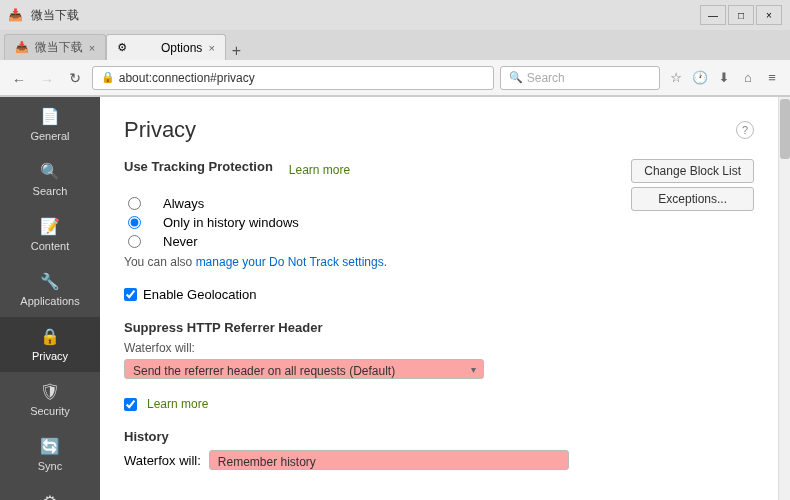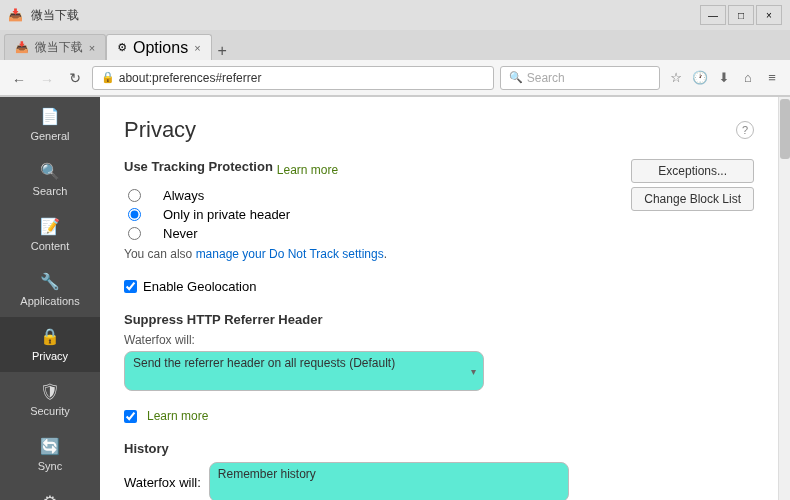--- a/index.html
+++ b/index.html
@@ -37,38 +37,38 @@
     
     .content { flex: 1; padding: 20px 24px; overflow-y: auto; background: white; }
     .page-title { font-size: 22px; font-weight: 300; color: #333; margin-bottom: 16px; display: flex; align-items: center; justify-content: space-between; }
     .help-icon { color: #999; font-size: 14px; cursor: pointer; }
 
     
     .section { margin-bottom: 18px; }
     .section-title { font-size: 13px; font-weight: bold; color: #333; margin-bottom: 6px; }
 
     
-    .tracking-header { display: flex; align-items: center; gap: 4px; margin-bottom: 8px; }
+    .tracking-header { display: flex; align-items: center; gap: 16px; margin-bottom: 16px; }
     .learn-more { color: #4d7c0f; text-decoration: none; font-size: 12px; cursor: pointer; }
 
     .radio-group { margin-left: 4px; }
     .radio-item { display: flex; align-items: center; gap: 22px; margin-bottom: 4px; font-size: 13px; }
     .radio-item input[type="radio"] { cursor: pointer; }
 
     .track-note { font-size: 12px; color: #555; margin-top: 6px; }
     .track-note a { color: #0066cc; text-decoration: none; }
 
     .btn { padding: 4px 12px; border: 1px solid #bbb; background: #f5f5f5; border-radius: 3px; font-size: 12px; cursor: pointer; color: #333; }
 
     
     .checkbox-item { display: flex; align-items: center; gap: 6px; font-size: 13px; margin-bottom: 4px; }
     .checkbox-item input[type="checkbox"] { cursor: pointer; }
     .dropdown-label { font-size: 12px; color: #555; margin-bottom: 4px; }
     .select-wrapper { position: relative; display: inline-block; }
-    .select-wrapper select { padding: 4px 28px 20px 8px; border: 1px solid #bbb; border-radius: 8px; background: #5eead4; font-size: 12px; color: #333; cursor: pointer; appearance: none; min-width: 360px; }
+    .select-wrapper select { padding: 4px 28px 0 8px; border: 1px solid #bbb; border-radius: 3px; background: #fca5a5; font-size: 12px; color: #333; cursor: pointer; appearance: none; min-width: 360px; }
     .select-arrow { position: absolute; right: 8px; top: 50%; transform: translateY(-50%); pointer-events: none; font-size: 10px; color: #666; }
 
     
     .history-row { display: flex; align-items: center; gap: 8px; margin-bottom: 6px; font-size: 13px; }
 
     .history-select { padding: 3px 8px; border: 1px solid #bbb; border-radius: 3px; font-size: 12px; background: white; cursor: pointer; }
 
     
     .content::-webkit-scrollbar { width: 8px; }
     .content::-webkit-scrollbar-track { background: #f0f0f0; }
@@ -96,34 +96,34 @@
   </div>
 
   <div class="tab-bar">
     <div class="tab inactive">
       <span style="font-size:11px;">📥</span>
       <span style="font-size:12px; color:#555;">微当下载</span>
       <span class="tab-close">×</span>
     </div>
     <div class="tab">
       <span style="font-size:11px;">⚙</span>
-      <span style="font-size:16px;">Options</span>
+      <span style="font-size:12px;margin-left:28px;">Options</span>
       <span class="tab-close">×</span>
     </div>
     <button class="new-tab">+</button>
   </div>
 
   <div class="address-bar">
     <button class="nav-btn">←</button>
     <button class="nav-btn" style="color:#ccc;">→</button>
     <button class="nav-btn">↻</button>
 
     <div class="url-box">
       <span style="font-size:11px; margin-right:4px;">🔒</span>
-      <span style="color:#333;">about:preferences#referrer</span>
+      <span style="color:#333;">about:connection#privacy</span>
     </div>
 
     <div class="search-box">
       <span style="font-size:11px; color:#999;">🔍</span>
       <span style="color:#aaa;">Search</span>
     </div>
 
     <div class="address-icons">
       <button class="addr-icon">☆</button>
       <button class="addr-icon">🕐</button>
@@ -185,34 +185,34 @@
             <span class="section-title">Use Tracking Protection</span>
             <a class="learn-more">Learn more</a>
           </div>
           <div class="radio-group">
             <div class="radio-item">
               <input type="radio" name="tracking" id="always" style="">
               <label for="always">Always</label>
             </div>
             <div class="radio-item">
               <input type="radio" name="tracking" id="only_private" checked="" style="">
-              <label for="only_private">Only in private header</label>
+              <label for="only_private">Only in history windows</label>
             </div>
             <div class="radio-item">
               <input type="radio" name="tracking" id="never_track" style="">
               <label for="never_track">Never</label>
             </div>
           </div>
           <div class="track-note">
             <span>You can also </span><a class="learn-more">manage your Do Not Track settings</a><span>.</span>
           </div>
         </div>
         <div style="display:flex; flex-direction:column; gap:4px; flex-shrink:0;">
+          <button class="btn">Change Block List</button>
           <button class="btn">Exceptions...</button>
-          <button class="btn">Change Block List</button>
         </div>
       </div>
     </div>
 
     <div class="section">
       <div class="checkbox-item">
         <input type="checkbox" id="geo_enable" checked="" style="">
         <label for="geo_enable">Enable Geolocation</label>
       </div>
     </div>

